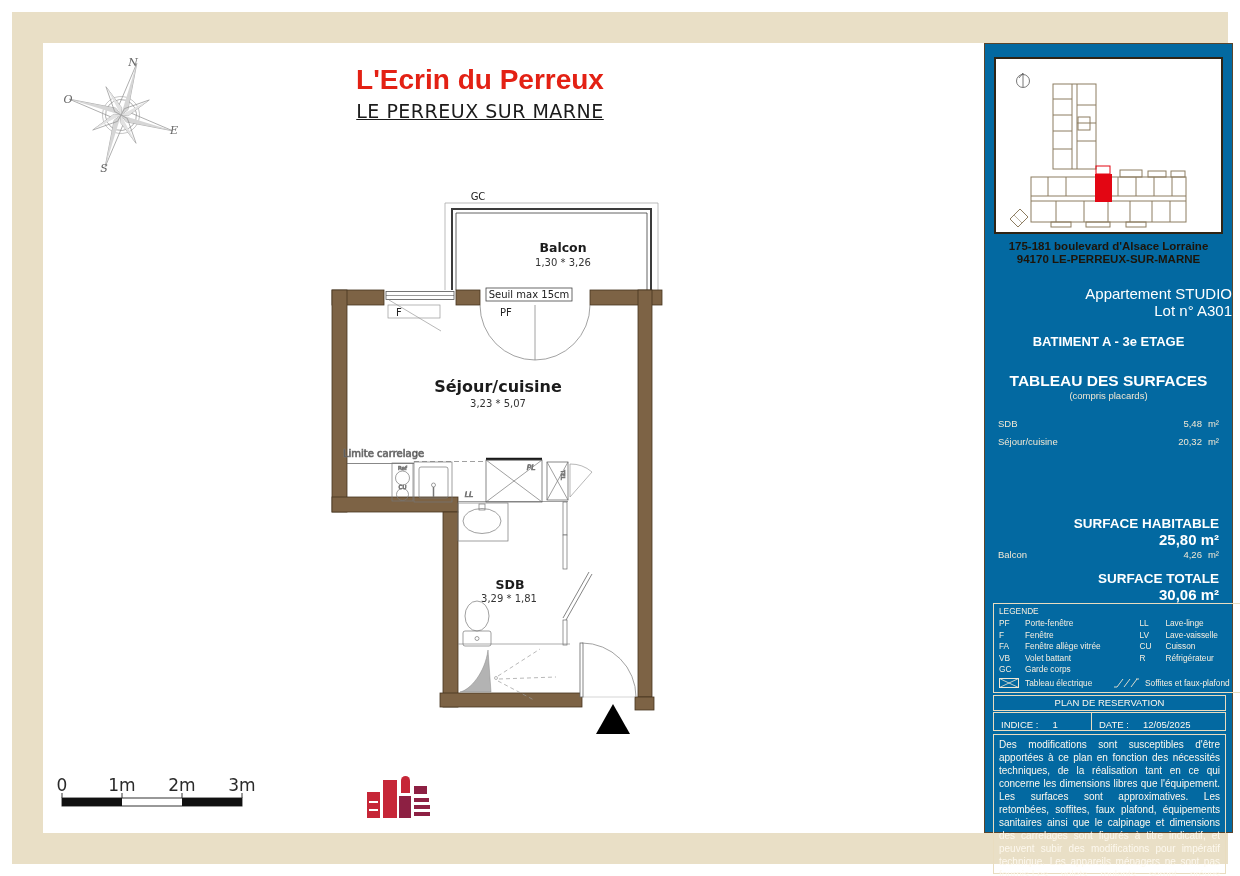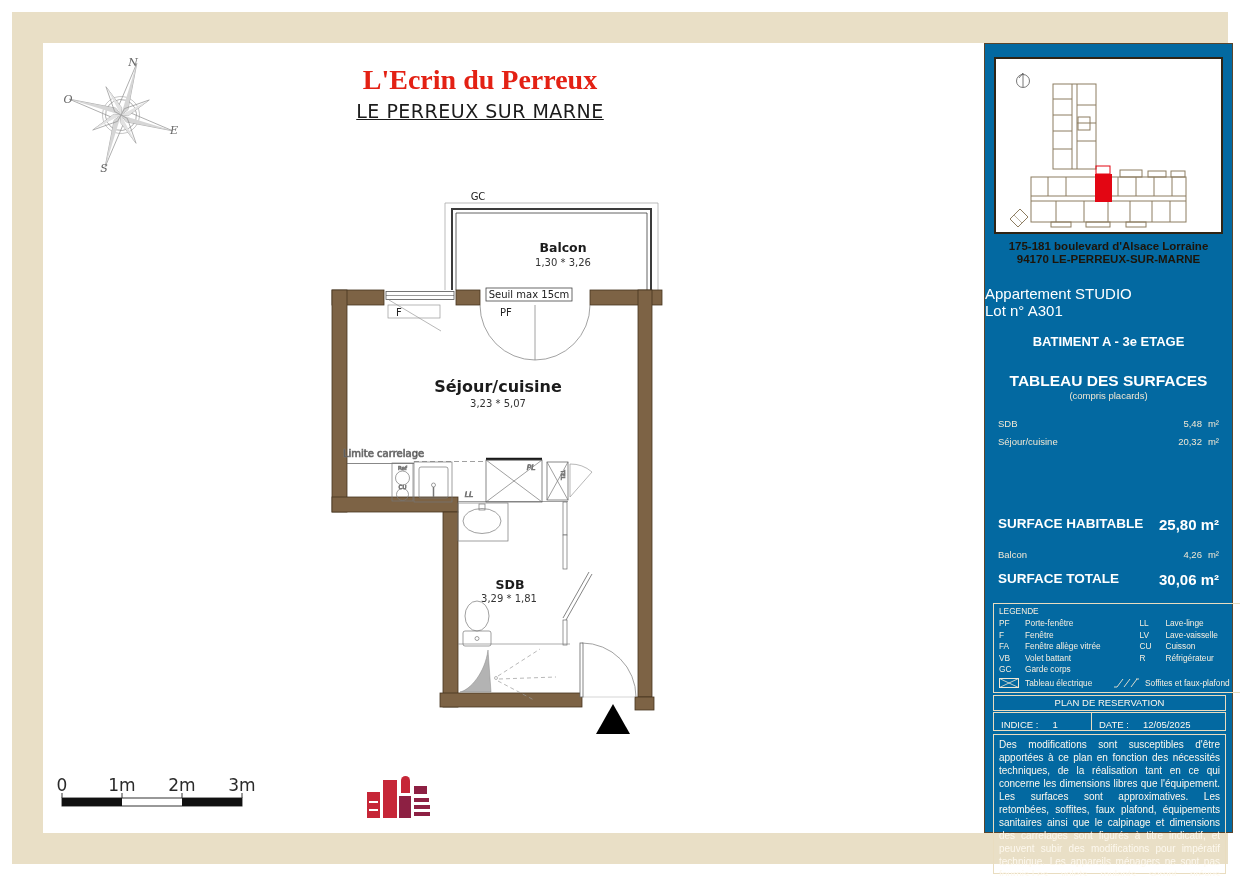--- a/index.html
+++ b/index.html
@@ -2,47 +2,47 @@
 <html><head>
 <meta charset="utf-8">
 <style>
   html,body{margin:0;padding:0;}
   body{width:1240px;height:876px;background:#ffffff;font-family:"Liberation Sans",sans-serif;position:relative;overflow:hidden;}
   #root{position:absolute;left:0;top:0;width:1240px;height:876px;}
   .frame{position:absolute;left:12px;top:12px;width:1216px;height:852px;background:#e9dfc6;}
   .content{position:absolute;left:43px;top:43px;width:1154px;height:790px;background:#ffffff;}
   
   .title-block{position:absolute;left:330px;top:64px;width:300px;text-align:center;}
-  .title-main{color:#e32114;font-size:28px;font-weight:bold;letter-spacing:0px;font-family:Liberation Serif, serif;}
+  .title-main{color:#e32114;font-size:28px;font-weight:bold;letter-spacing:0px;font-family:Liberation Sans, sans-serif;}
   .title-sub{color:#1c1c1c;font-size:19px;margin-top:4px;letter-spacing:0.5px;font-family:"DejaVu Sans",sans-serif;text-decoration:underline;}
   
   #plan-svg{position:absolute;left:0;top:0;width:948px;height:876px;}
   text{font-family:"DejaVu Sans",sans-serif;fill:#1b1b1b;}
   .t-room{font-size:16px;font-weight:bold;}
   .t-room-sm{font-size:12.5px;font-weight:bold;}
   .t-dim{font-size:10px;fill:#333;}
   .t-lbl{font-size:10px;fill:#222;}
   .t-tiny{font-size:5.5px;fill:#444;}
   .t-fix{font-size:7.5px;font-style:italic;fill:#444;}
   .t-scale{font-size:17px;fill:#2a2a2a;}
   .t-compass{font-family:"DejaVu Serif",serif;font-style:italic;font-size:11px;fill:#666;}
   
   .logo{position:absolute;left:366px;top:770px;width:330px;height:60px;}
   .logo-text{position:absolute;left:70px;top:3px;color:#7e2040;font-weight:bold;font-size:21.5px;line-height:22px;letter-spacing:0.2px;font-family:"Liberation Sans",sans-serif;}
   
   .sidebar{position:absolute;left:948px;top:43px;width:249px;height:790px;background:#0369a1;border:1px solid #5a452c;box-sizing:border-box;color:#ffffff;font-family:"Liberation Sans",sans-serif;margin-left:36px;}
   .siteplan-box{position:absolute;left:9px;top:13px;width:229px;height:177px;background:#ffffff;border:2px solid #2f2415;box-sizing:border-box;}
   .address{position:absolute;left:0;top:196px;width:100%;text-align:center;font-weight:bold;font-size:11.5px;line-height:13px;color:#1d1409;}
-  .apt{position:absolute;left:0;top:241px;width:100%;text-align:left;font-size:15px;line-height:17px;color:#ffffff;}
+  .apt{position:absolute;left:0;top:241px;width:100%;text-align:right;font-size:15px;line-height:17px;color:#ffffff;}
   .batiment{position:absolute;left:0;top:290px;width:100%;text-align:center;font-weight:bold;font-size:13px;color:#ffffff;}
   .surf-title{position:absolute;left:0;top:328px;width:100%;text-align:center;font-weight:bold;font-size:15.5px;color:#ffffff;}
   .surf-sub{position:absolute;left:0;top:346px;width:100%;text-align:center;font-size:9.5px;color:#f2e8d4;}
   .srow{position:absolute;left:0;width:100%;box-sizing:border-box;padding:0 13px;display:flex;justify-content:space-between;font-size:9.5px;color:#f2e8d4;}
   .srow .u{margin-left:6px;}
-  .brow{position:absolute;left:0;width:100%;box-sizing:border-box;padding:0 13px;display:flex;justify-content:space-between;align-items:flex-start;font-weight:bold;color:#ffffff;}
+  .brow{position:absolute;left:0;width:100%;box-sizing:border-box;padding:0 13px;display:flex;justify-content:space-between;align-items:flex-end;font-weight:bold;color:#ffffff;flex-direction:column;}
   .brow .lab{font-size:13.5px;}
   .brow .val{font-size:15px;}
   
   .legend{position:absolute;left:8px;top:559px;width:272px;height:90px;border:1px solid #e9ddc0;box-sizing:border-box;font-size:8.3px;color:#f7efe0;padding:2px 5px;}
   .legend-title{font-size:8.3px;margin-bottom:2px;}
   .leg-cols{display:flex;}
   .leg-col{display:flex;flex-direction:column;row-gap:1.5px;}
   .leg-col.l{width:54%;}
   .leg-col.r{width:46%;}
   .leg-row{display:flex;}

